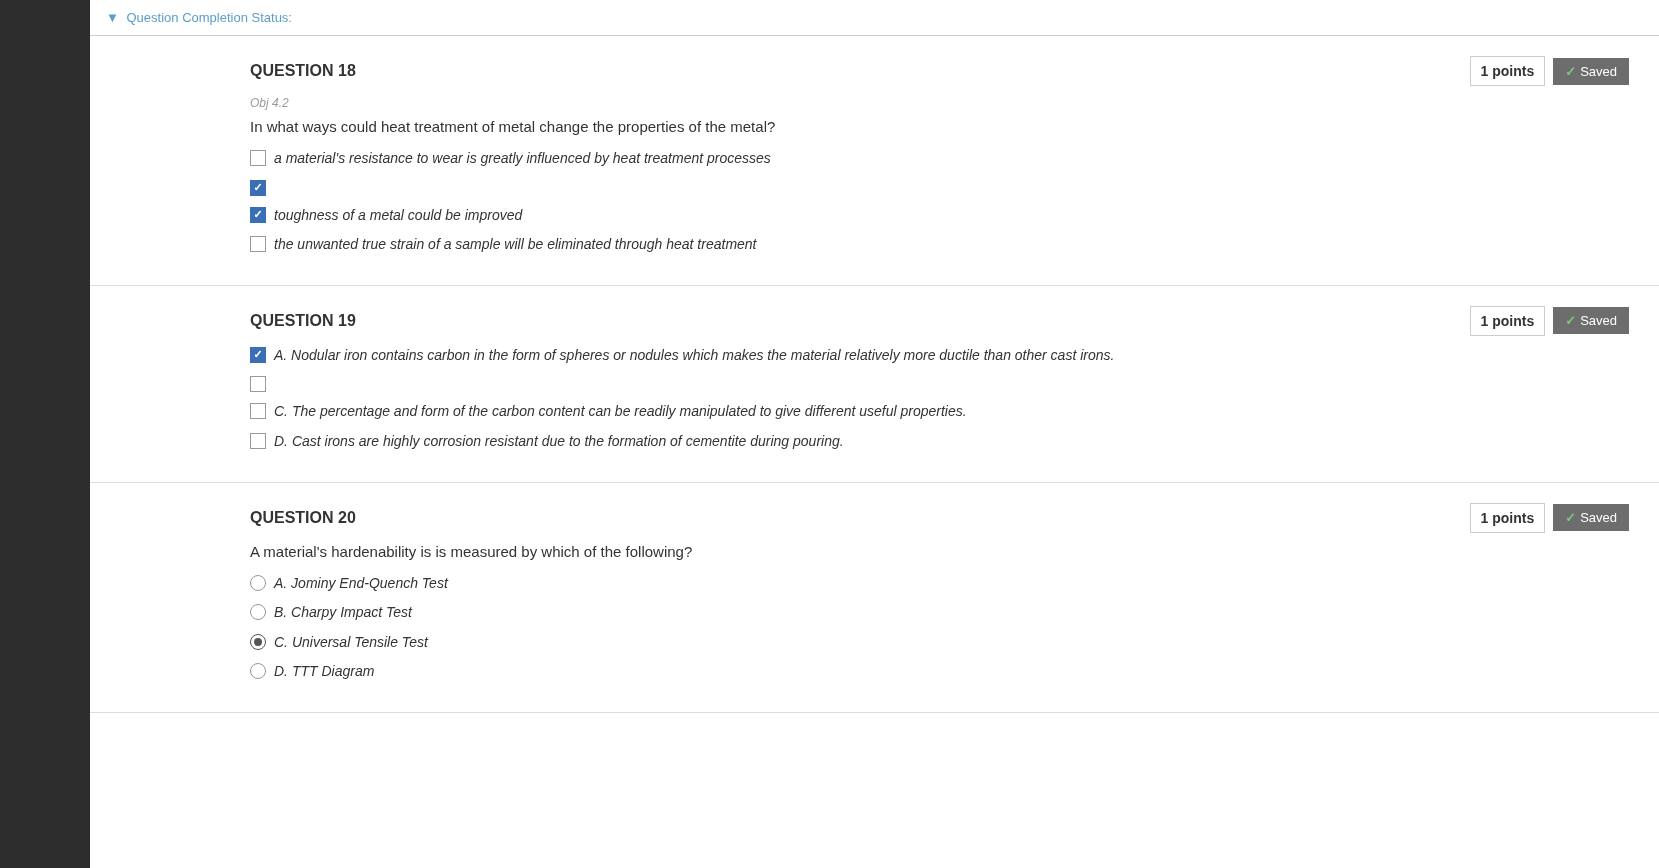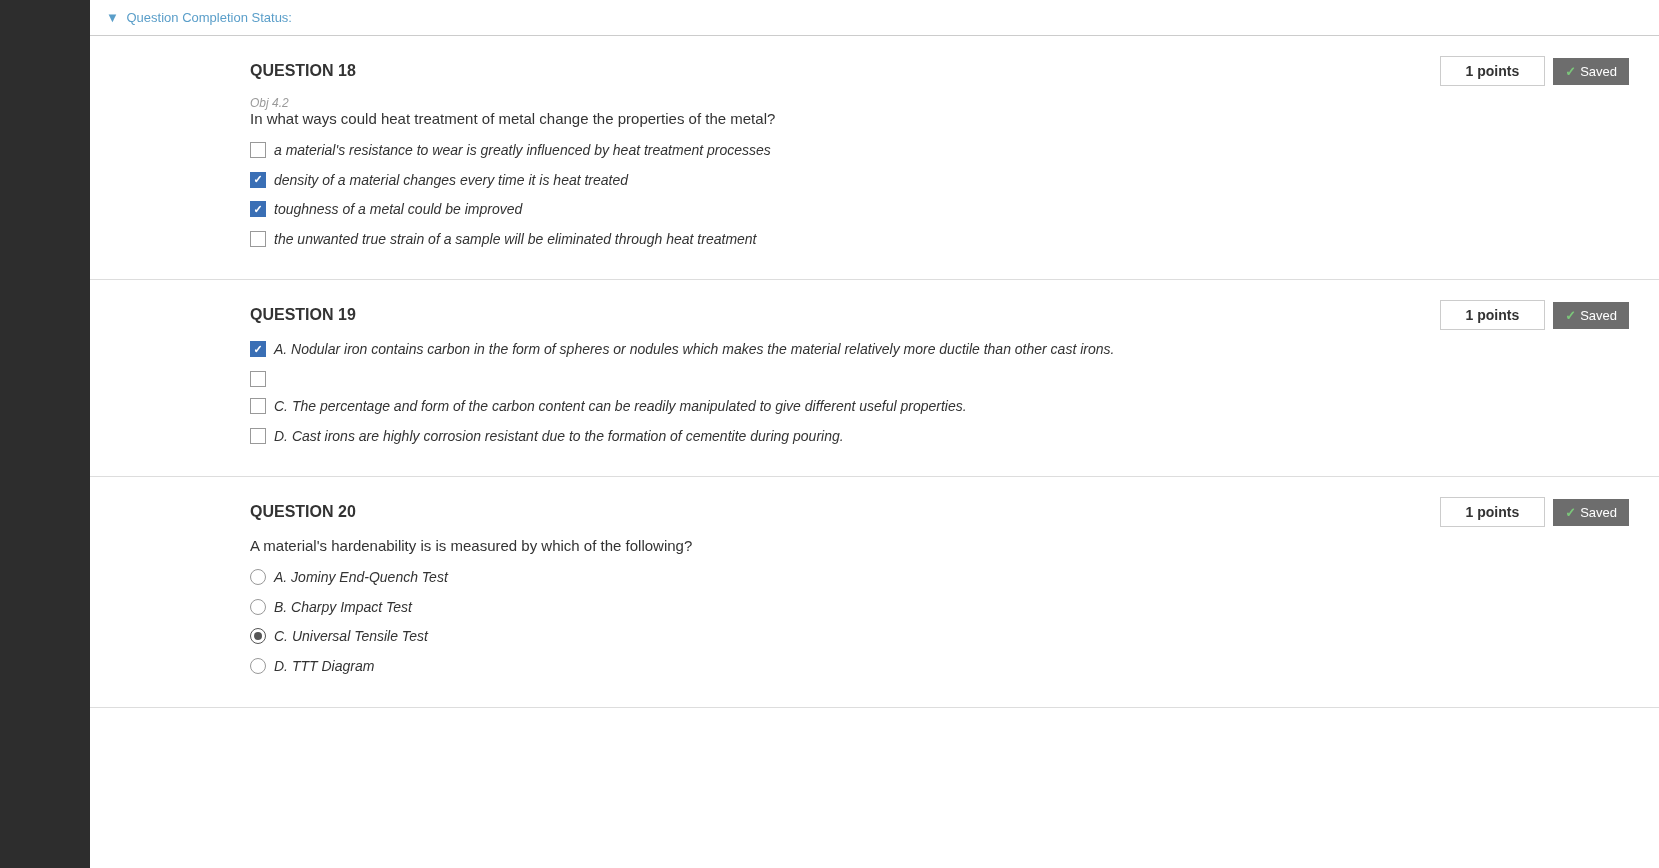--- a/index.html
+++ b/index.html
@@ -54,40 +54,41 @@
     .points-saved {
       display: flex;
       align-items: center;
       gap: 8px;
     }
     .points-label {
       font-size: 14px;
       font-weight: bold;
       color: #333;
       border: 1px solid #ccc;
-      padding: 6px 25px;
+      padding: 6px 10px;
       background: #fff;
     }
     .saved-badge {
       background: #6d6d6d;
       color: #fff;
       padding: 6px 12px;
       font-size: 13px;
       display: flex;
       align-items: center;
       gap: 4px;
     }
     .saved-badge .check {
       color: #7bc67a;
       font-weight: bold;
     }
     .obj-label {
       color: #999;
       font-size: 12px;
       font-style: italic;
+      margin-bottom: 8px;
     }
     .question-text {
       font-size: 15px;
       color: #333;
       margin-bottom: 14px;
     }
     .option-row {
       display: flex;
       align-items: flex-start;
       margin-bottom: 10px;
@@ -169,21 +170,20 @@
     </div>
     <div class="obj-label">Obj 4.2</div>
     <div class="question-text">In what ways could heat treatment of metal change the properties of the metal?</div>
 
     <div class="option-row">
       <div class="checkbox-custom"></div>
       <label>a material's resistance to wear is greatly influenced by heat treatment processes</label>
     </div>
     <div class="option-row">
       <div class="checkbox-custom checked"></div>
-      <label>density of a material changes every time it is heat treated</label>
     </div>
     <div class="option-row">
       <div class="checkbox-custom checked"></div>
       <label>toughness of a metal could be improved</label>
     </div>
     <div class="option-row">
       <div class="checkbox-custom"></div>
       <label>the unwanted true strain of a sample will be eliminated through heat treatment</label>
     </div>
   </div>

